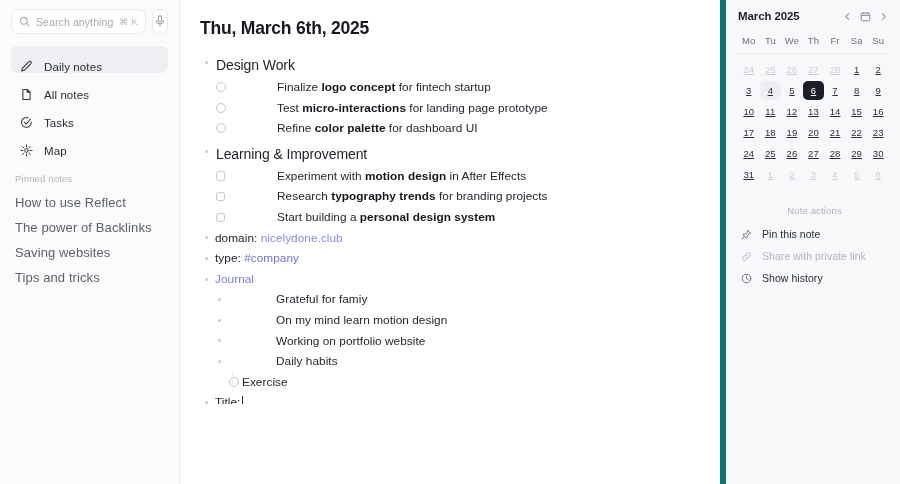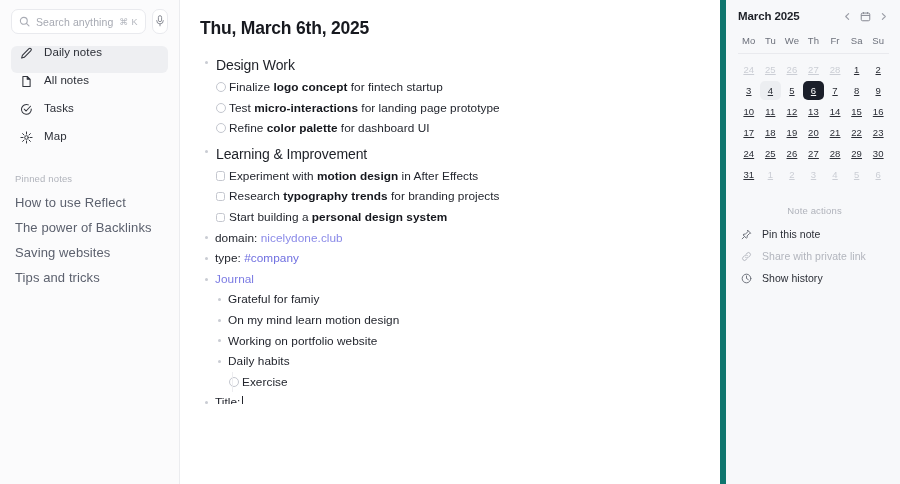--- a/index.html
+++ b/index.html
@@ -44,21 +44,21 @@
   .mic-btn {
     width: 26px; height: 25px;
     border: 1px solid #e9eaee;
     border-radius: 7px;
     background: #ffffff;
     display: flex; align-items: center; justify-content: center;
   }
 
   .nav { margin-top: 12px; }
   .nav-item {
-    display: flex; align-items: flex-start; gap: 11px;
+    display: flex; align-items: flex-end; gap: 11px;
     height: 27px;
     padding: 0 8px;
     border-radius: 6px;
     margin-bottom: 1px;
   }
   .nav-item.active { background: #eeeff2; }
   .nav-item .ico { width: 14px; height: 14px; display: flex; align-items: center; justify-content: center; flex: 0 0 14px; }
   .nav-label { font-size: 11.5px; color: #2b2e36; letter-spacing: .1px; }
 
   .pinned-head {
@@ -84,21 +84,21 @@
     position: relative;
   }
   .note-title {
     font-size: 17.5px; font-weight: bold; color: #17191f;
     letter-spacing: -.2px;
     margin-bottom: 11px;
   }
 
   .row { display: flex; align-items: flex-start; min-height: 20.6px; }
   .row.lvl1 { padding-left: 0px; }
-  .row.lvl2 { padding-left: 13px; }
+  .row.lvl2 { padding-left: 13px; gap: 48px; }
   .row.lvl3 { padding-left: 26px; }
 
   .bullet {
     flex: 0 0 13px;
     display: flex; align-items: center; justify-content: center;
     height: 20.6px;
   }
   .bullet i {
     width: 3px; height: 3px; border-radius: 50%;
     background: #c9ccd3; display: block;

